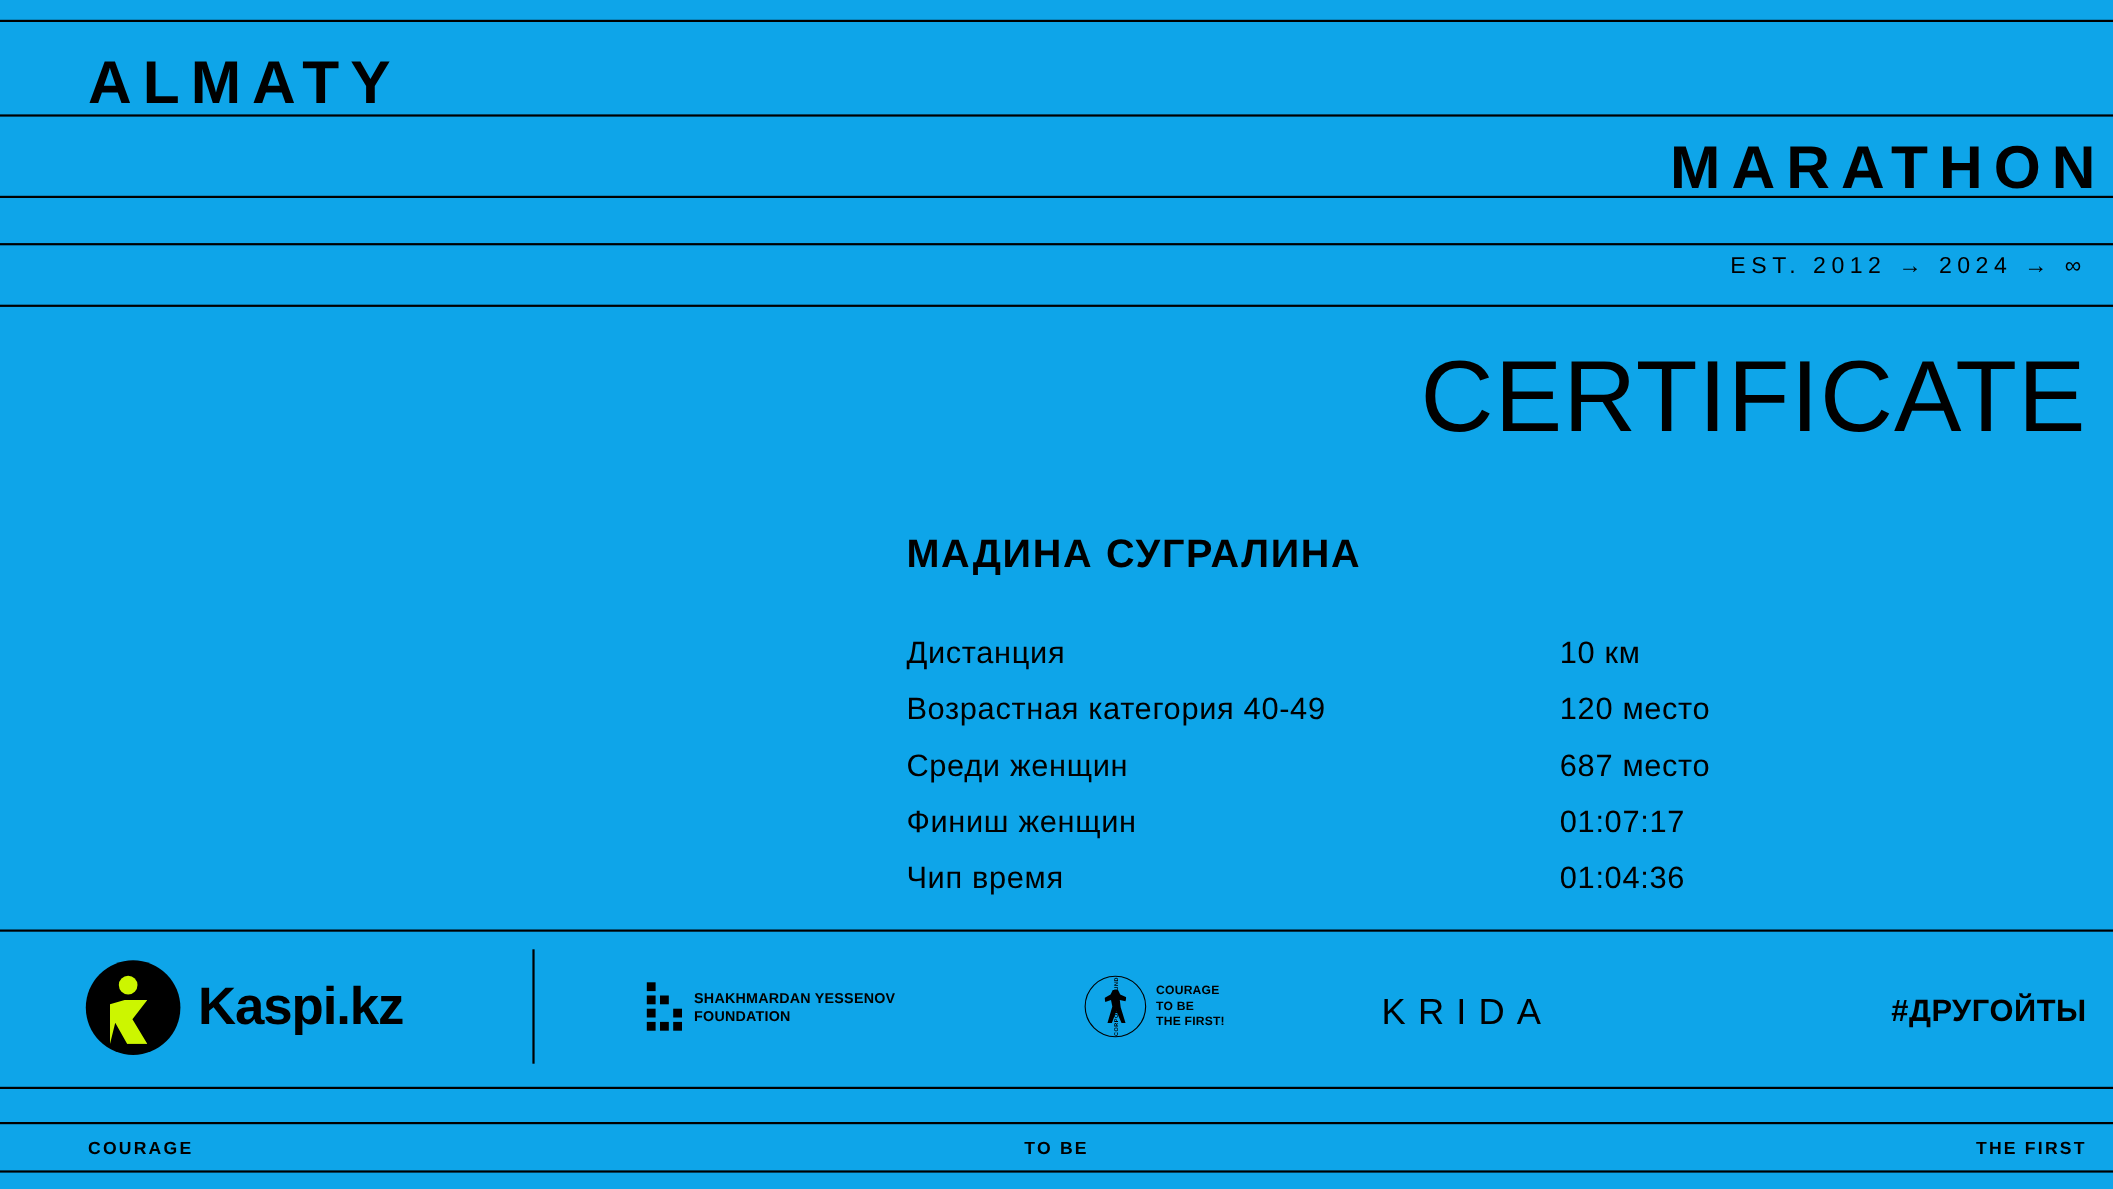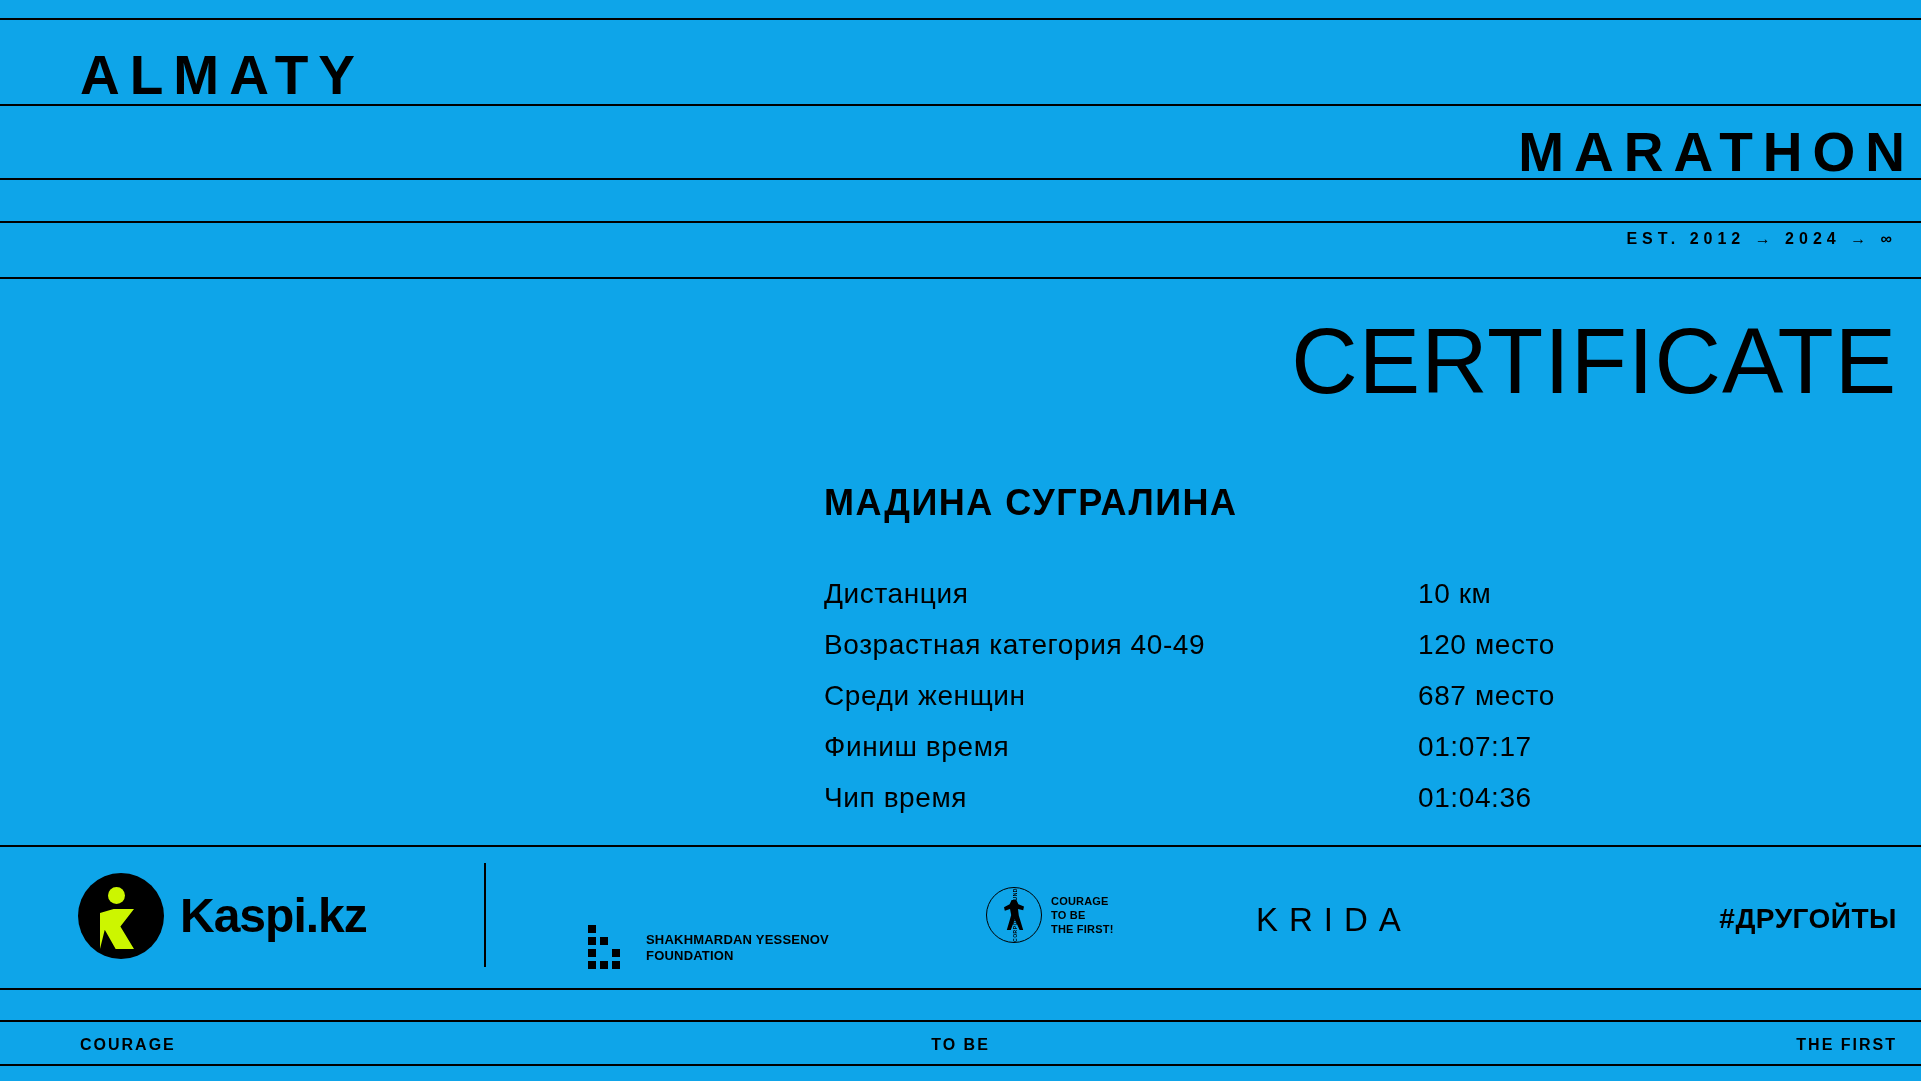--- a/index.html
+++ b/index.html
@@ -45,22 +45,22 @@
     font-size: 55px;
     font-weight: 700;
     letter-spacing: 10px;
     line-height: 1;
     white-space: nowrap;
   }
   .hdr-est {
     position: absolute;
     right: 24px;
     top: 231px;
-    font-size: 16px;
-    font-weight: 700;
+    font-size: 21px;
+    font-weight: 400;
     letter-spacing: 5px;
     line-height: 1;
     white-space: nowrap;
   }
 
   
   .title {
     position: absolute;
     right: 24px;
     top: 315px;
@@ -166,22 +166,21 @@
     width: 1.5px;
     height: 104px;
     background: #000;
   }
   .yessenov {
     position: absolute;
     left: 588px;
     top: 42px;
     display: flex;
     align-items: center;
-    gap: 27px;
-    margin-top: 32px;
+    gap: 12px;
   }
   .yessenov-bars {
     width: 31px;
     height: 46px;
     display: grid;
     grid-template-columns: repeat(3, 8px);
     grid-template-rows: repeat(4, 8px);
     gap: 4px 4px;
   }
   .yessenov-bars i { background: #000; display: block; }
@@ -314,21 +313,21 @@
     </div>
     <div class="res-row">
       <div class="res-label">Возрастная категория 40-49</div>
       <div class="res-value">120 место</div>
     </div>
     <div class="res-row">
       <div class="res-label">Среди женщин</div>
       <div class="res-value">687 место</div>
     </div>
     <div class="res-row">
-      <div class="res-label">Финиш время</div>
+      <div class="res-label">Финиш женщин</div>
       <div class="res-value">01:07:17</div>
     </div>
     <div class="res-row">
       <div class="res-label">Чип время</div>
       <div class="res-value">01:04:36</div>
     </div>
   </div>
 
   <div class="sponsors">
 

